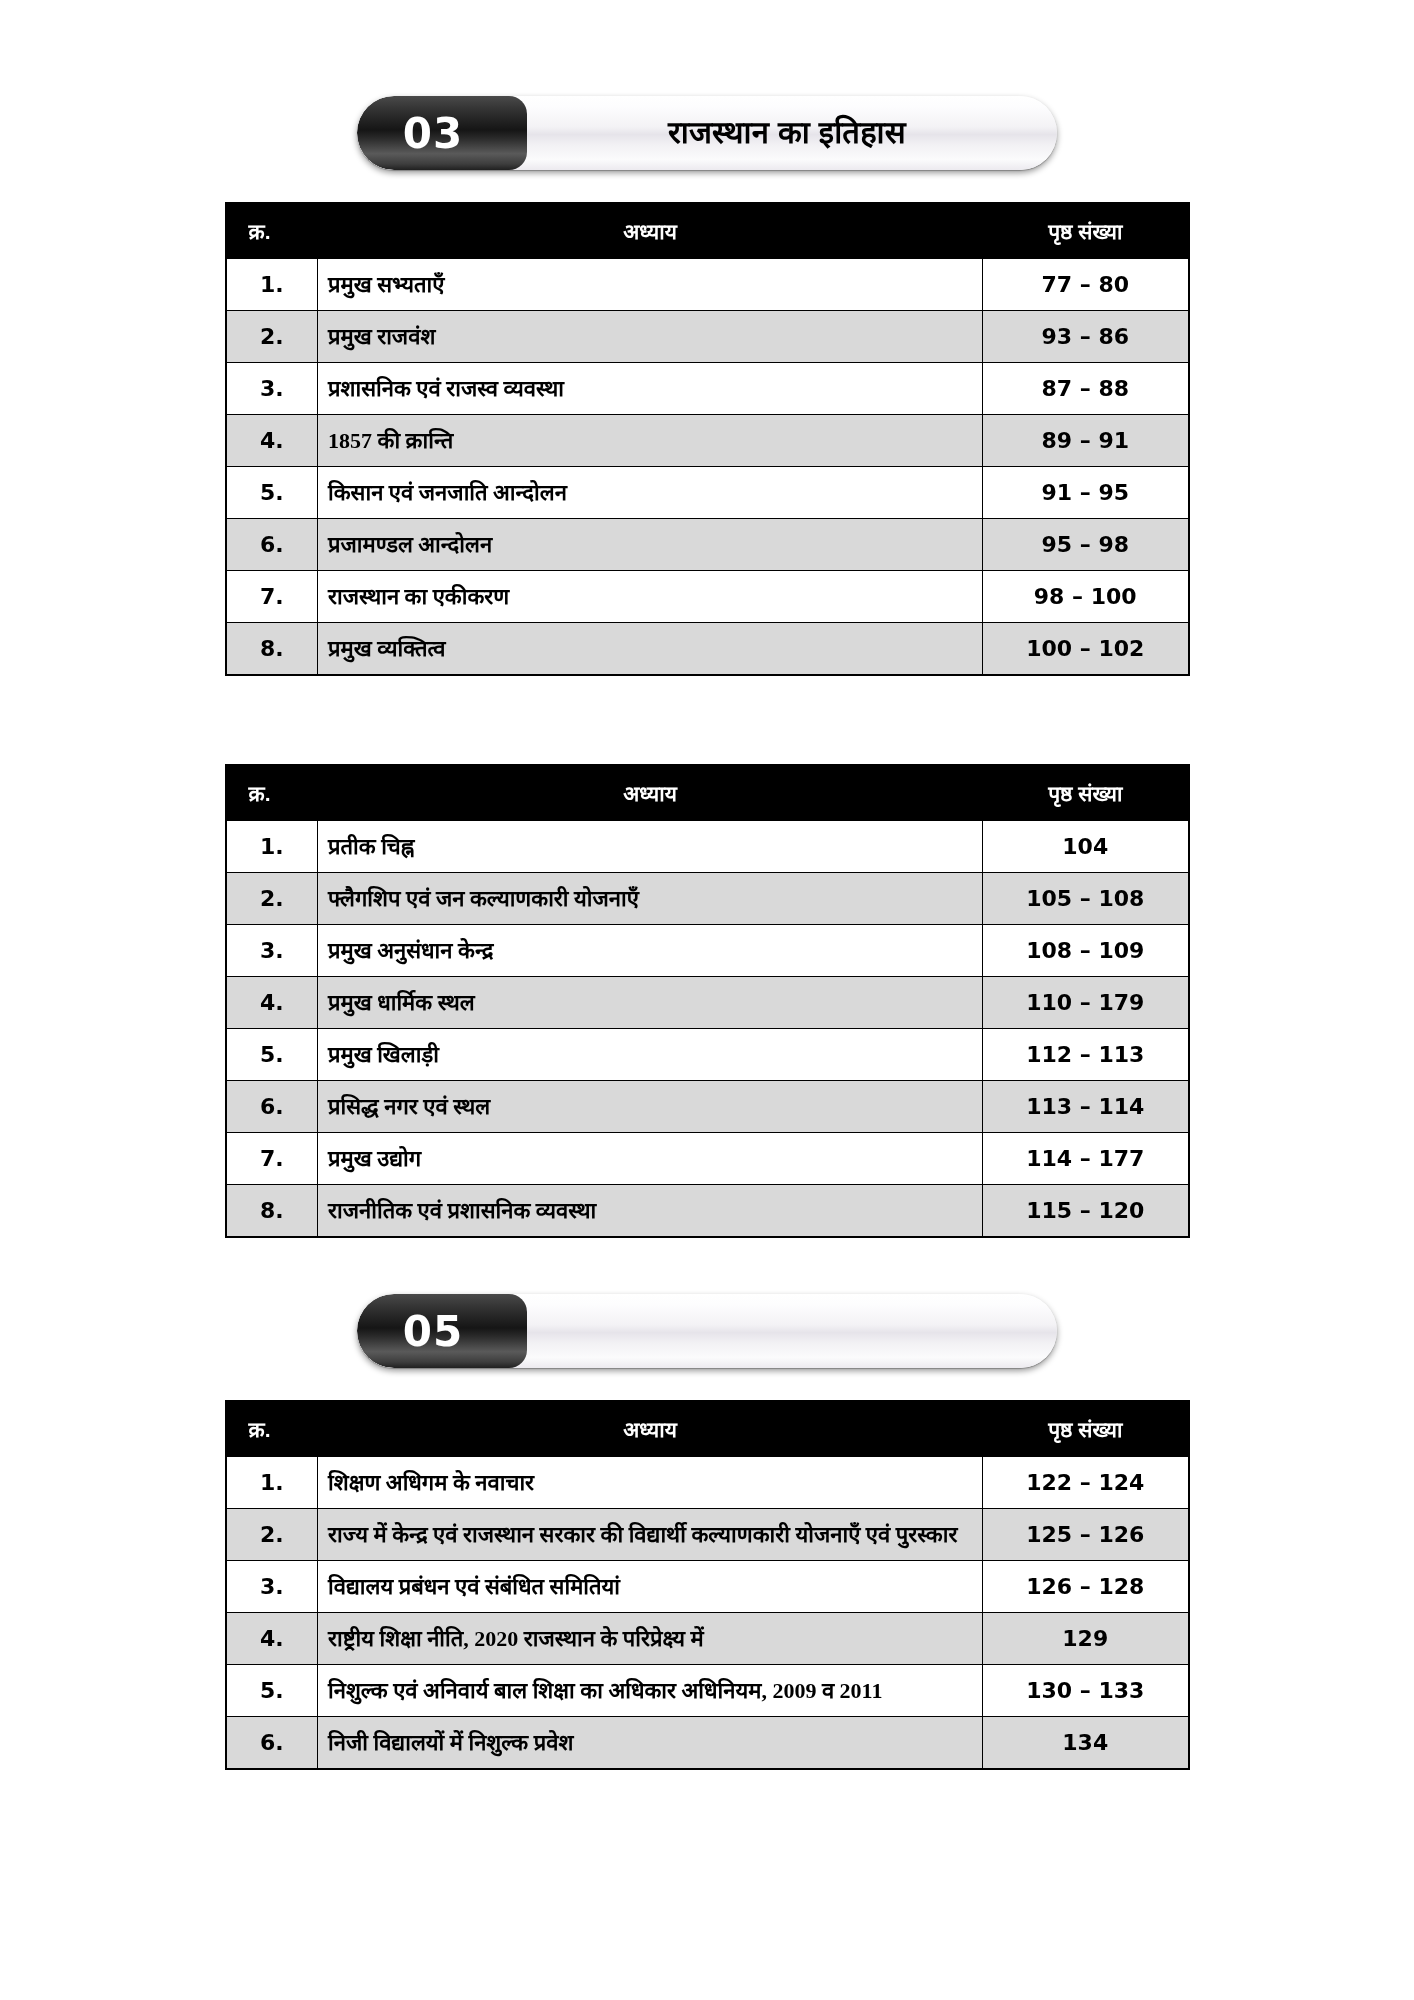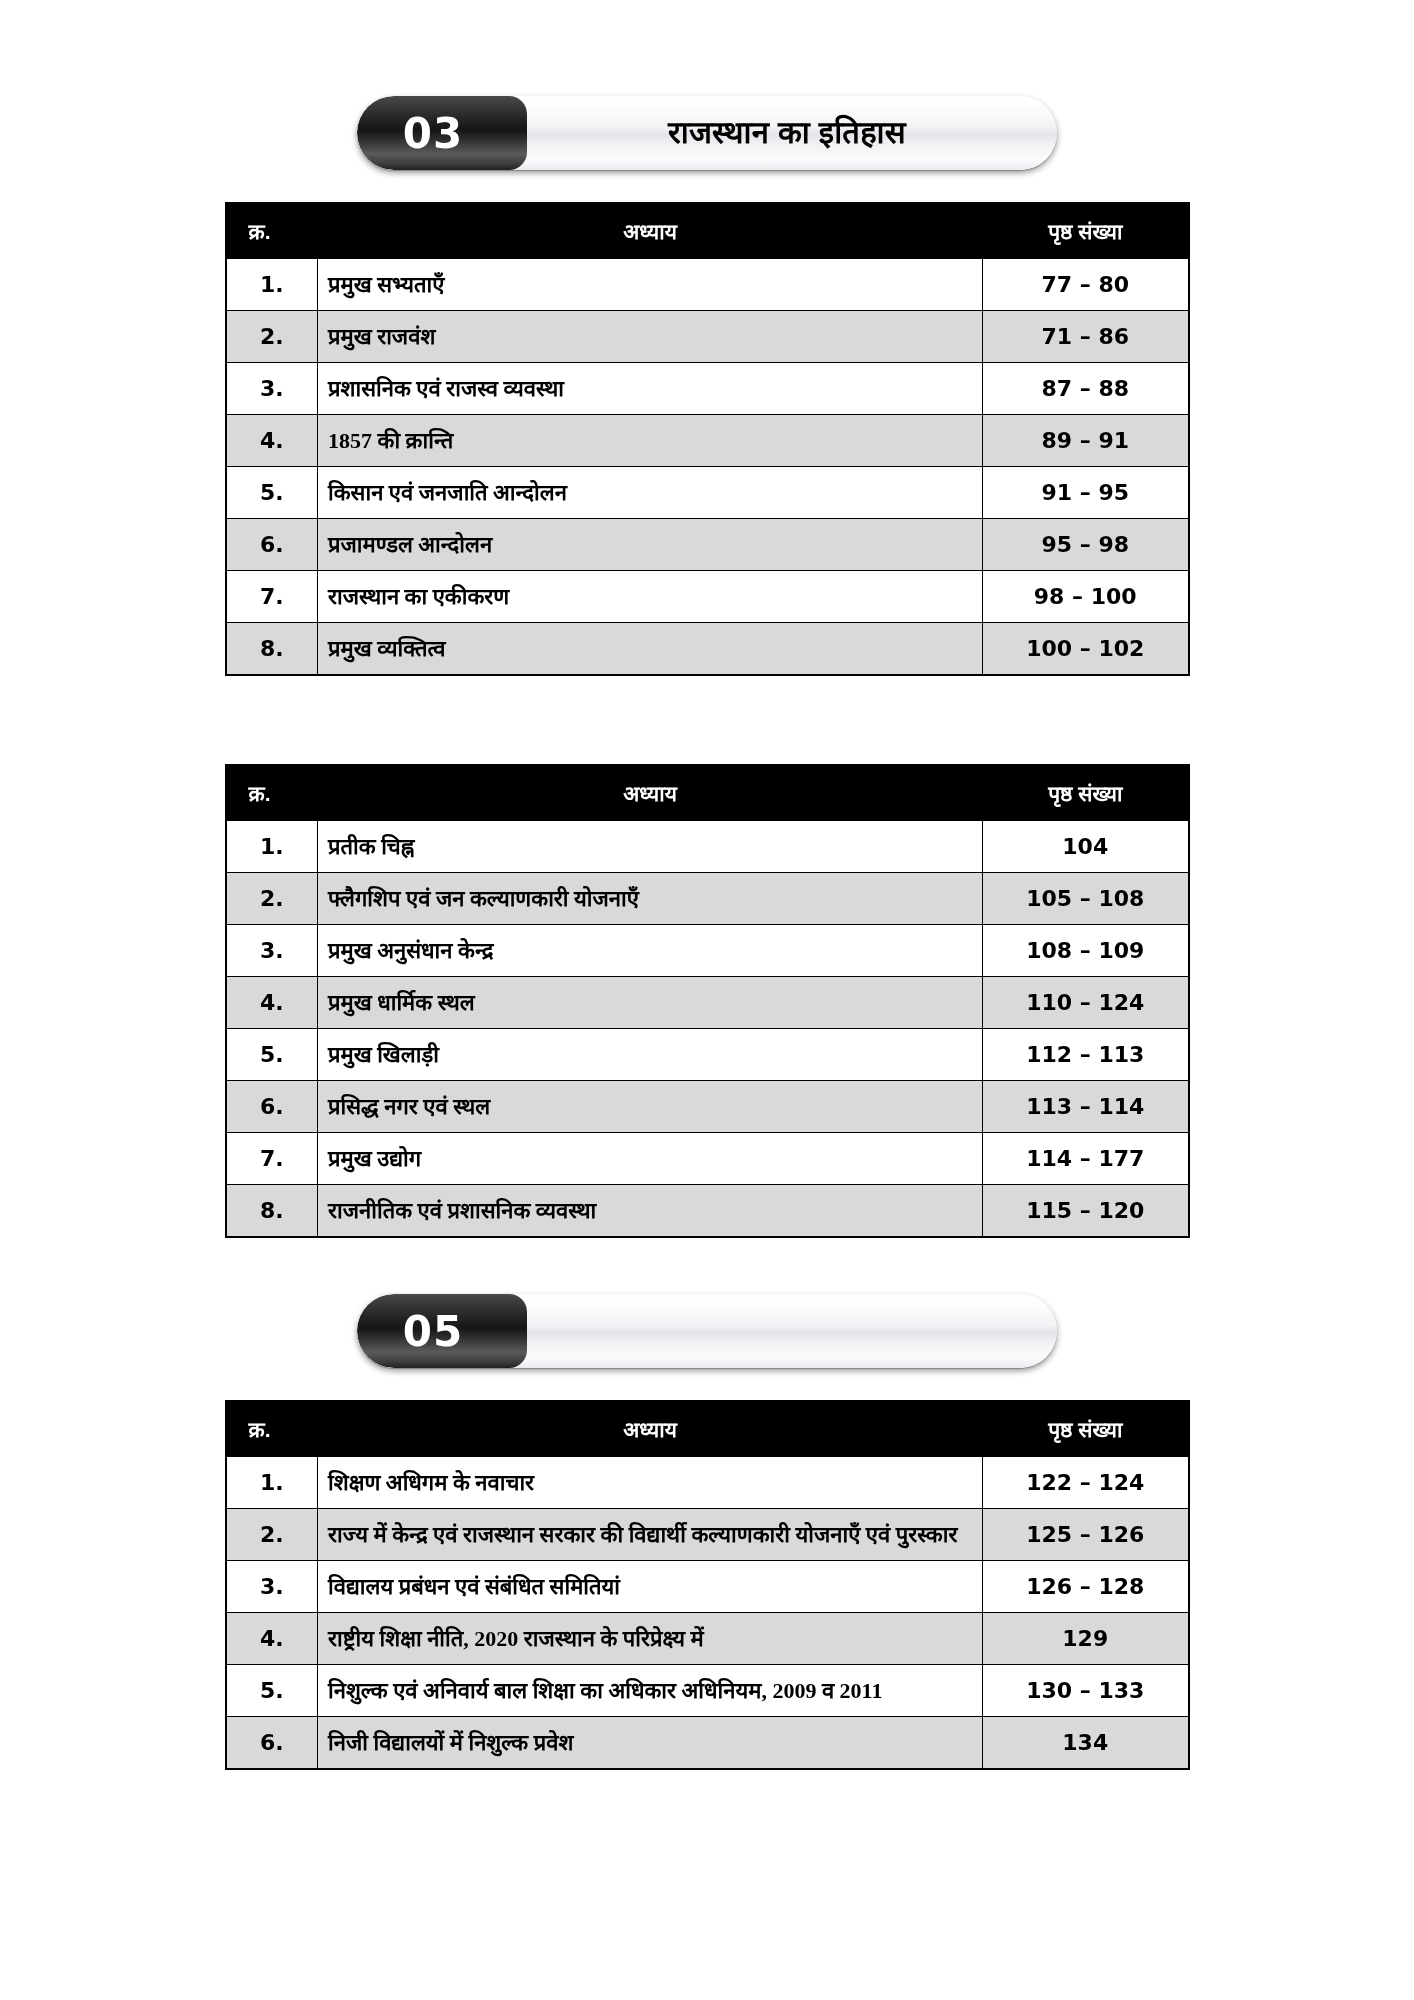--- a/index.html
+++ b/index.html
@@ -198,21 +198,21 @@
     </thead>
     <tbody>
       <tr class="odd">
         <td class="td-sr">1.</td>
         <td class="td-chap">प्रमुख सभ्यताएँ</td>
         <td class="td-page">77 – 80</td>
       </tr>
       <tr class="even">
         <td class="td-sr">2.</td>
         <td class="td-chap">प्रमुख राजवंश</td>
-        <td class="td-page">71 – 86</td>
+        <td class="td-page">93 – 86</td>
       </tr>
       <tr class="odd">
         <td class="td-sr">3.</td>
         <td class="td-chap">प्रशासनिक एवं राजस्व व्यवस्था</td>
         <td class="td-page">87 – 88</td>
       </tr>
       <tr class="even">
         <td class="td-sr">4.</td>
         <td class="td-chap">1857 की क्रान्ति</td>
         <td class="td-page">89 – 91</td>
@@ -270,21 +270,21 @@
         <td class="td-page">105 – 108</td>
       </tr>
       <tr class="odd">
         <td class="td-sr">3.</td>
         <td class="td-chap">प्रमुख अनुसंधान केन्द्र</td>
         <td class="td-page">108 – 109</td>
       </tr>
       <tr class="even">
         <td class="td-sr">4.</td>
         <td class="td-chap">प्रमुख धार्मिक स्थल</td>
-        <td class="td-page">110 – 124</td>
+        <td class="td-page">110 – 179</td>
       </tr>
       <tr class="odd">
         <td class="td-sr">5.</td>
         <td class="td-chap">प्रमुख खिलाड़ी</td>
         <td class="td-page">112 – 113</td>
       </tr>
       <tr class="even">
         <td class="td-sr">6.</td>
         <td class="td-chap">प्रसिद्ध नगर एवं स्थल</td>
         <td class="td-page">113 – 114</td>

